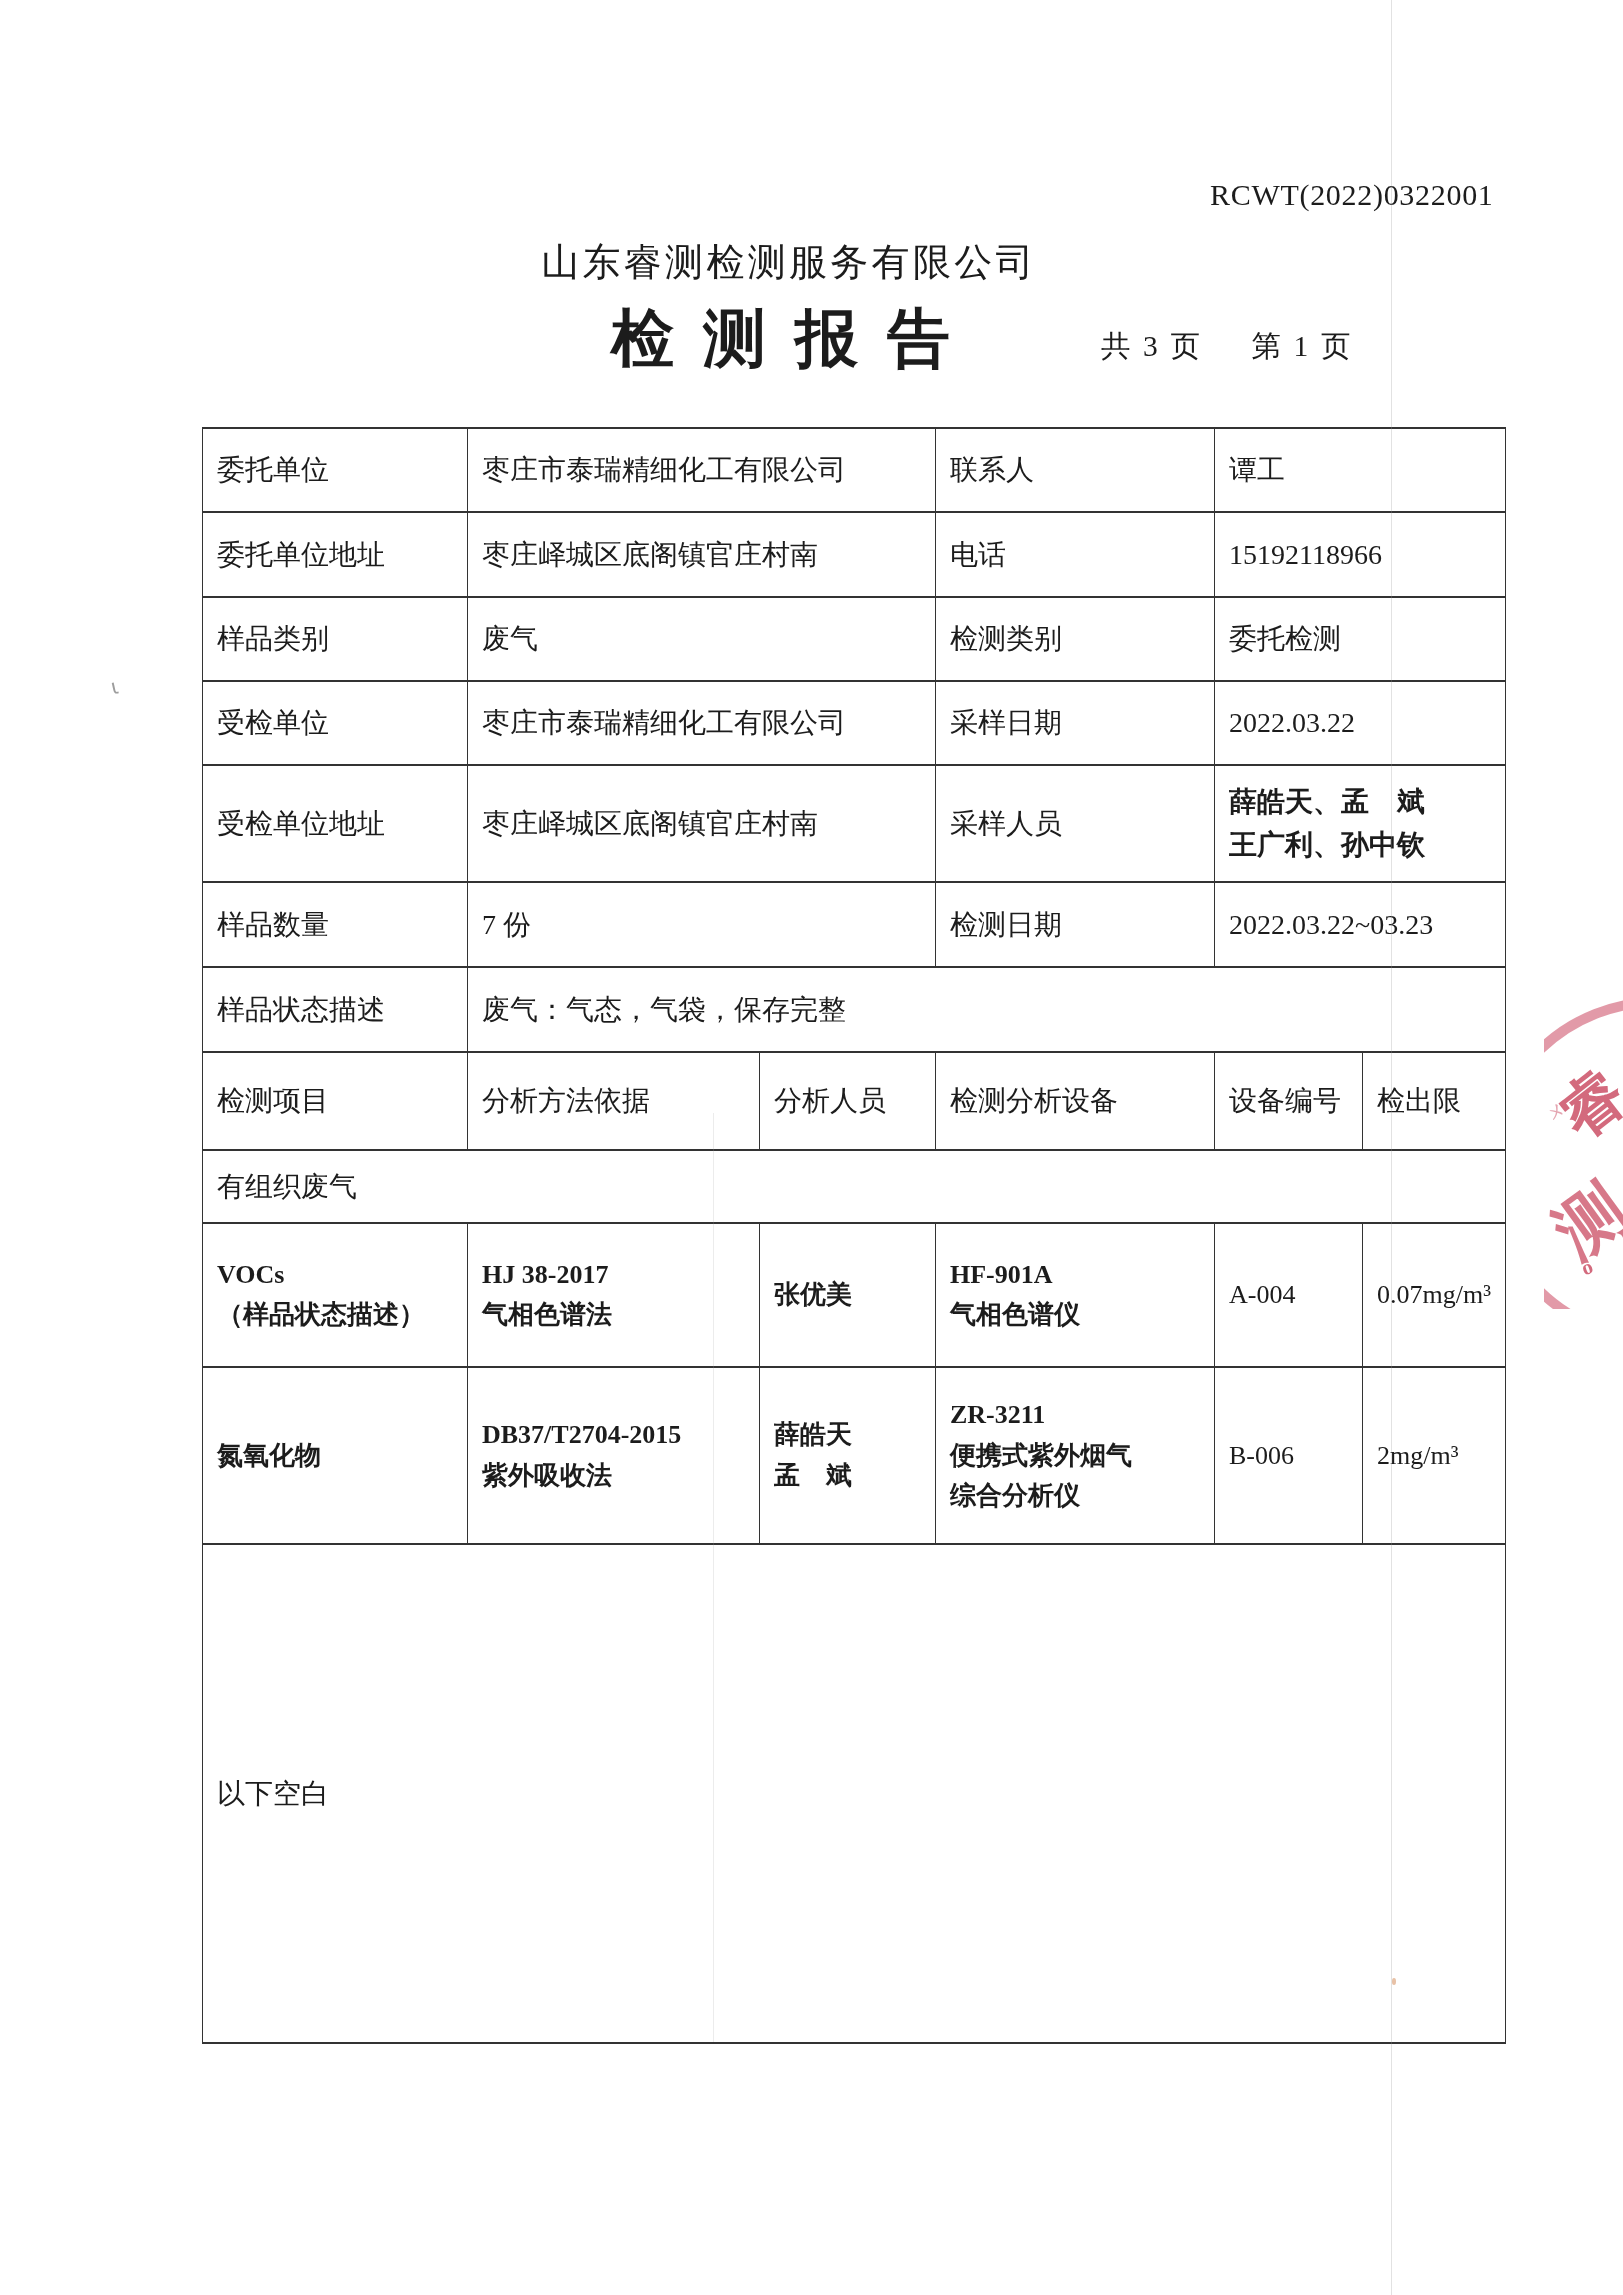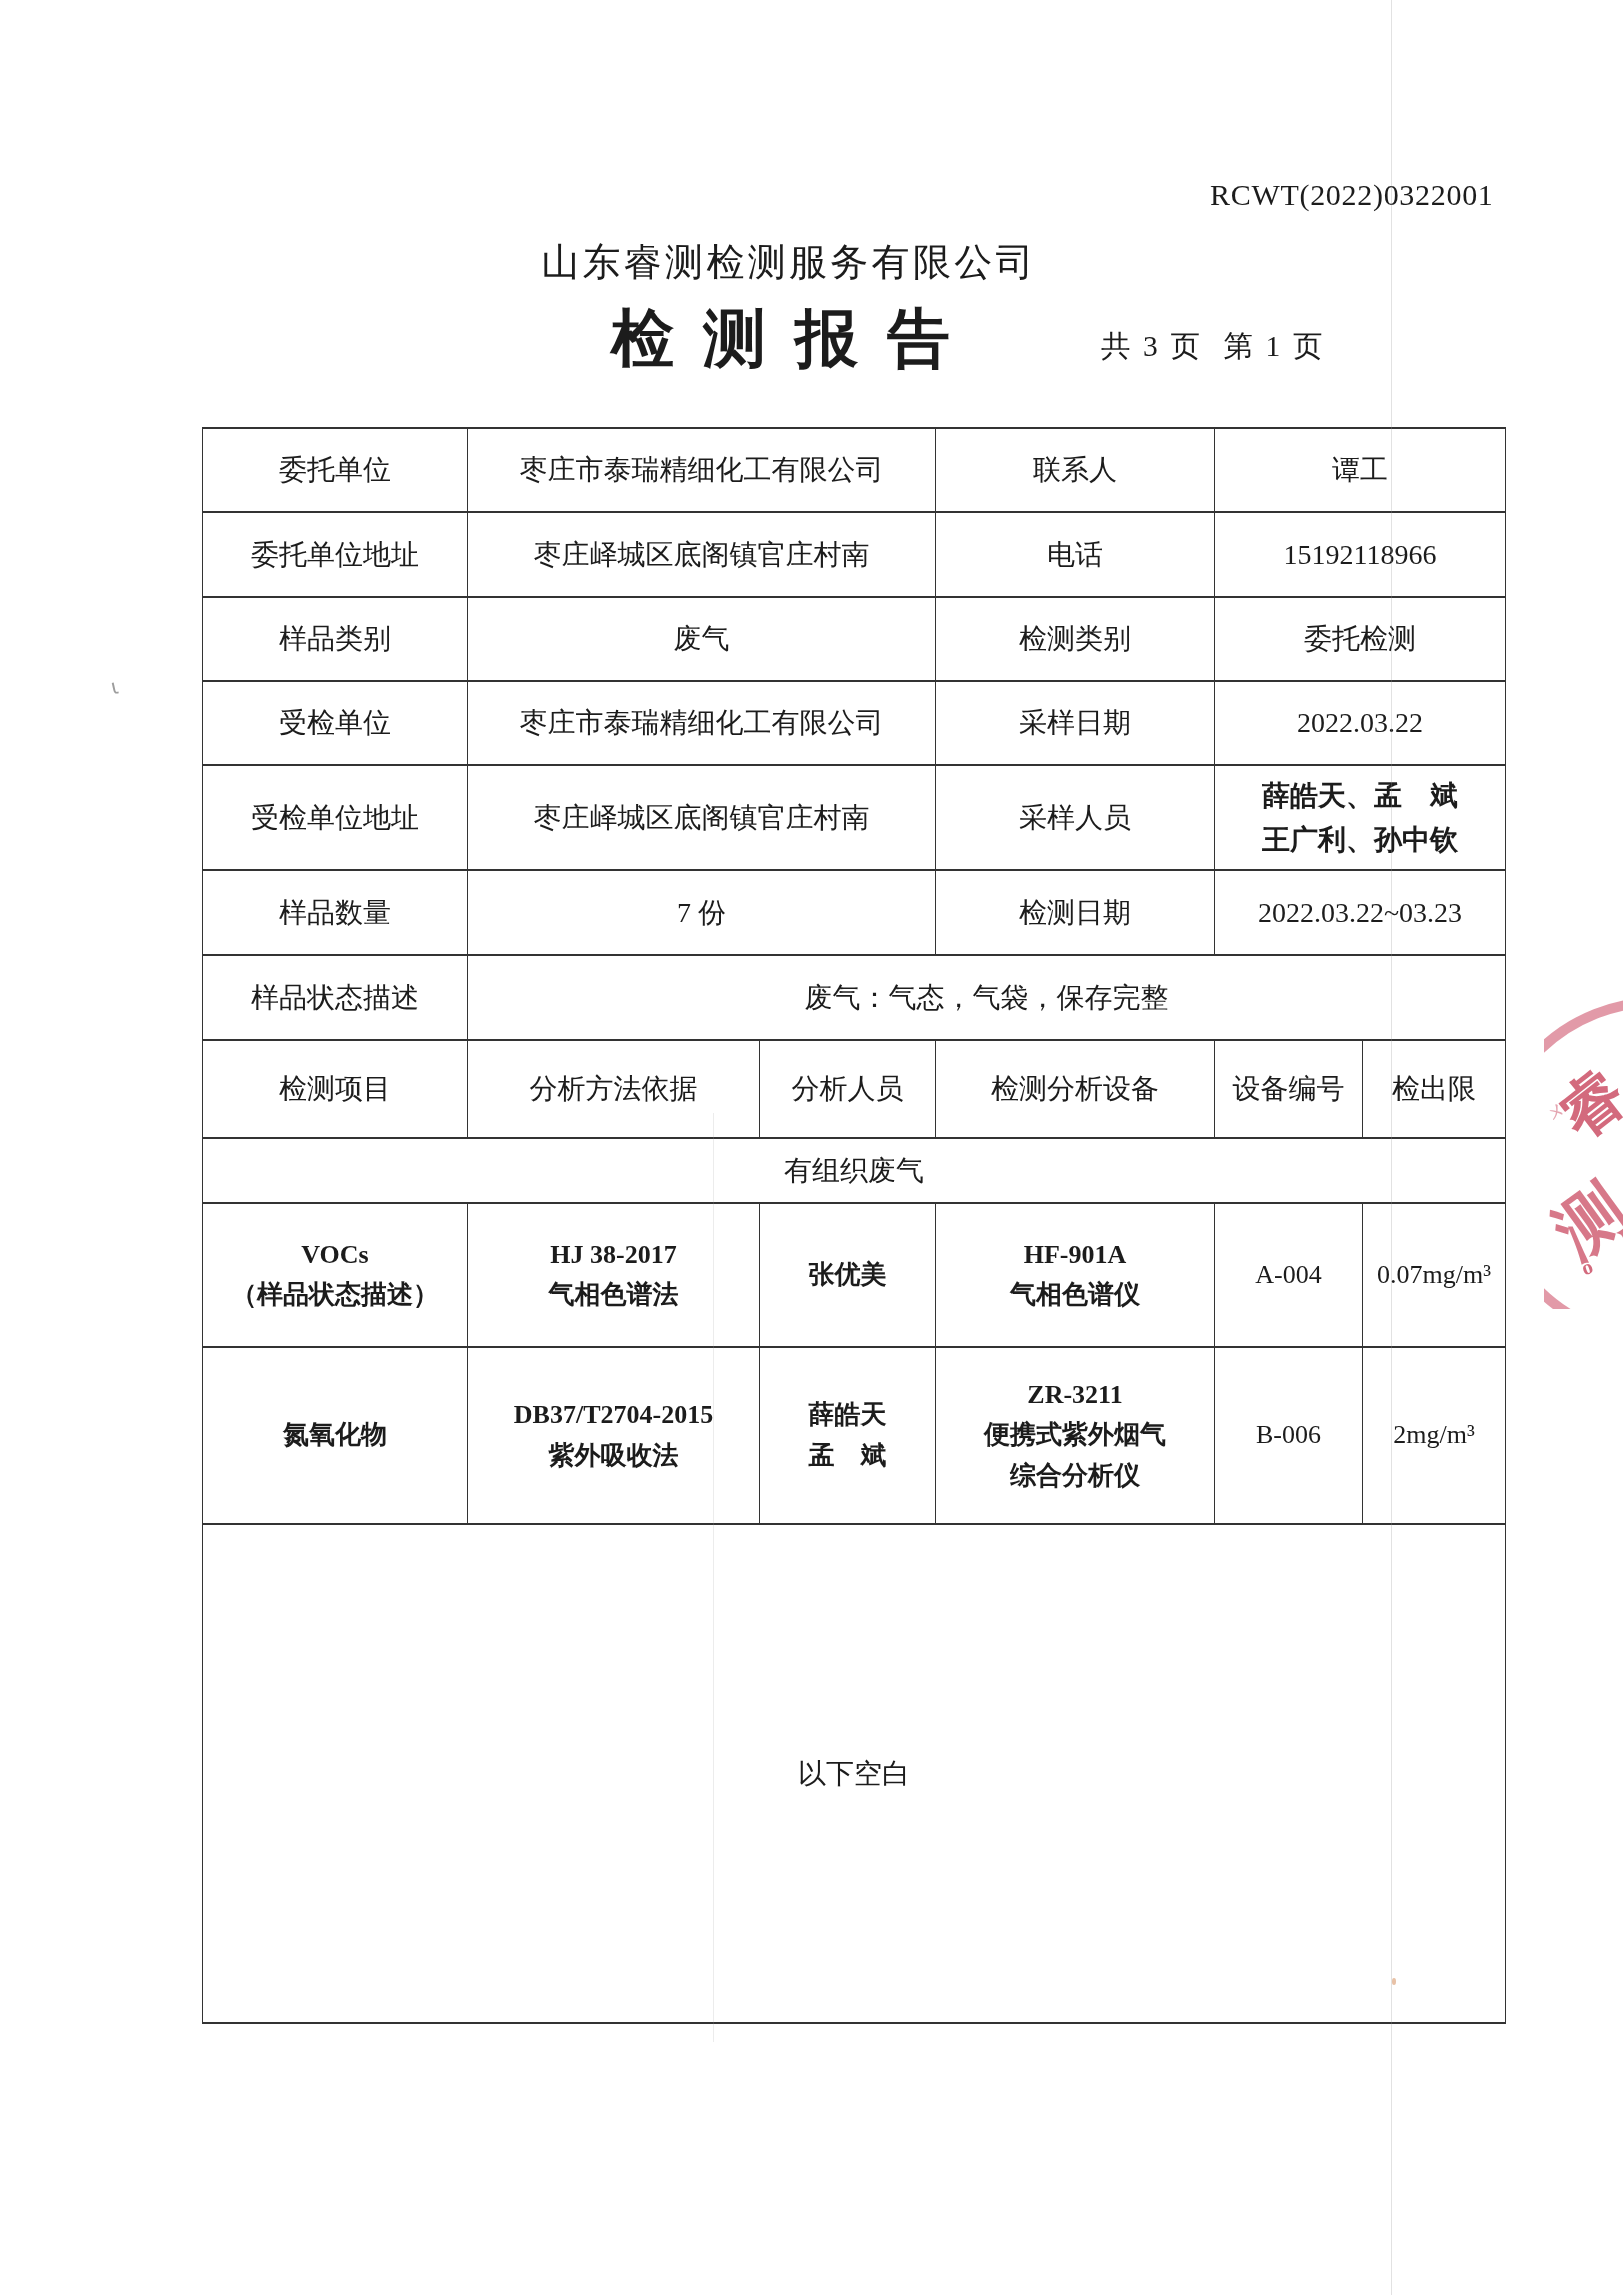--- a/index.html
+++ b/index.html
@@ -22,36 +22,36 @@
     position:absolute;top:237px;left:789px;transform:translateX(-50%);
     font-size:38px;font-weight:400;letter-spacing:3.3px;white-space:nowrap;
   }
   .report-title{
     position:absolute;top:296px;left:795px;transform:translateX(-50%);
     font-family:"Liberation Sans","DejaVu Sans",sans-serif;
     font-size:63px;font-weight:900;letter-spacing:29px;white-space:nowrap;
   }
   .page-count{
     position:absolute;top:327px;left:1101px;
-    display:flex;gap:21px;
+    display:flex;gap:49px;
     font-size:29.5px;letter-spacing:2.6px;white-space:nowrap;
   }
 
   
   table.report{
     position:absolute;left:202px;top:427px;
     width:1304px;
     border-collapse:collapse;table-layout:fixed;
     font-size:28px;
   }
   table.report td{
     border-left:1.3px solid #333;border-right:1.3px solid #333;
     border-top:2.6px double #333;border-bottom:2.6px double #333;
-    text-align:center;vertical-align:middle;
-    padding:2px;line-height:1.55;
+    vertical-align:middle;
+    padding:14px;line-height:1.55;
     overflow:hidden;
   }
   td.pre{white-space:pre-line;font-weight:bold;}
   td.val-b{padding-right:98px;}
   td.status-val{padding-right:288px;}
   td.small{font-size:26px;}
   td.blank-cell{
     vertical-align:top;text-align:left;
     padding:6.5px 0 0 5.2px;font-size:28px;
   }

